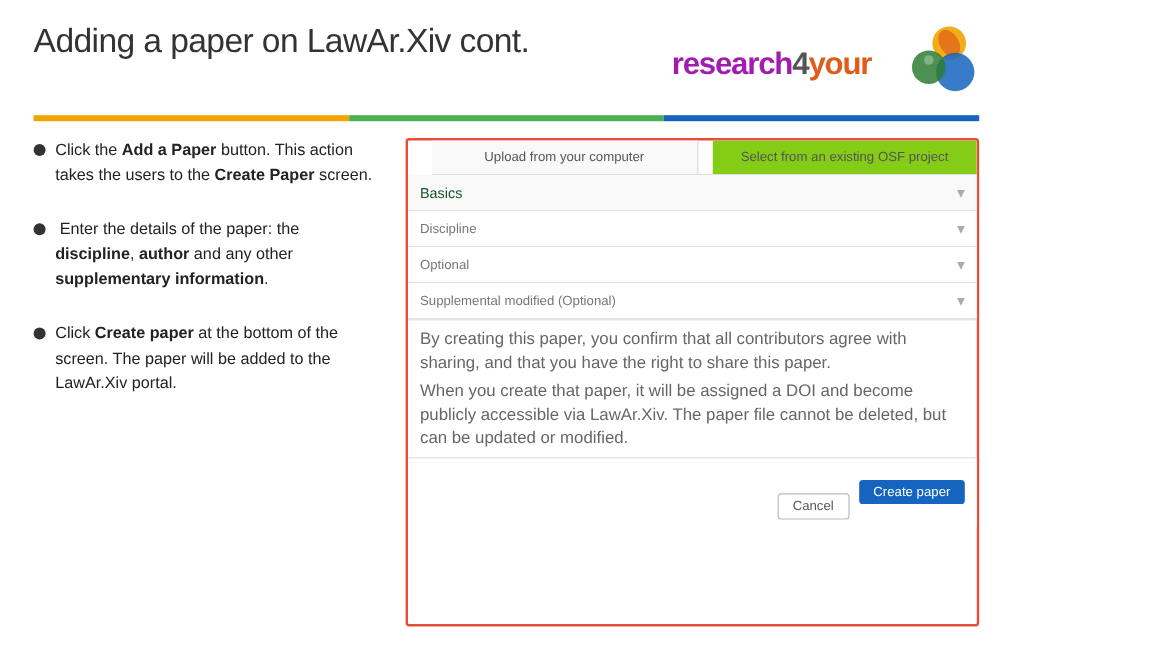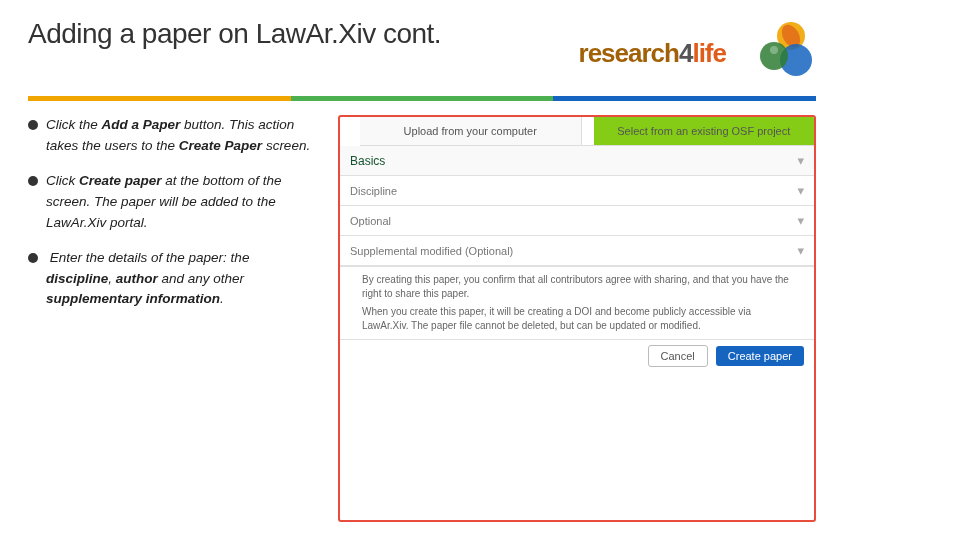--- a/index.html
+++ b/index.html
@@ -62,22 +62,21 @@
       display: flex;
       flex: 1;
       gap: 20px;
     }
 
     .left-panel {
       width: 290px;
       flex-shrink: 0;
       display: flex;
       flex-direction: column;
-      gap: 0;
-      font-style: italic;
+      gap: 10px;
     }
 
     .bullet-item {
       display: flex;
       align-items: flex-start;
       margin-bottom: 14px;
       gap: 8px;
     }
 
     .bullet-dot {
@@ -177,22 +176,22 @@
     }
 
     .form-section-icon {
       font-size: 13px;
       color: #aaa;
     }
 
     .form-basics { background: #f9f9f9; }
 
     .form-footer {
-      padding: 6px 22px;
-      font-size: 10px;
+      padding: 6px 10px;
+      font-size: 14px;
       color: #666;
       line-height: 1.4;
       border-top: 1px solid #e0e0e0;
     }
 
     .form-footer-note {
       margin-bottom: 4px;
     }
 
     .form-action-row {
@@ -206,20 +205,21 @@
     }
 
     .cancel-btn {
       padding: 4px 12px;
       font-size: 11px;
       background: #fff;
       border: 1px solid #bbb;
       border-radius: 3px;
       cursor: pointer;
       color: #555;
+      margin-top: 24px;
     }
 
     .create-paper-btn {
       padding: 4px 12px;
       font-size: 11px;
       background: #1565c0;
       color: #fff;
       border: none;
       border-radius: 3px;
       cursor: pointer;
@@ -234,21 +234,21 @@
     }
   </style>
 </head>
 <body>
 
 <div class="page">
   <div class="header">
     <h1 class="title">Adding a paper on LawAr.Xiv cont.</h1>
     <div class="logo-area">
       <div class="logo-text">
-        <span style="color:#a16207;font-weight:700;">research</span><span style="color:#555;font-weight:900;">4</span><span style="color:#e05c1a;font-weight:700;">life</span>
+        <span style="color:#a21caf;font-weight:700;">research</span><span style="color:#555;font-weight:900;">4</span><span style="color:#e05c1a;font-weight:700;">your</span>
       </div>
 
       <div class="logo-svg-container">
         <svg width="80" height="70" viewBox="0 0 80 70" xmlns="http://www.w3.org/2000/svg">
 
           <ellipse cx="55" cy="18" rx="14" ry="14" fill="#f0a500" opacity="0.9"></ellipse>
           <ellipse cx="55" cy="18" rx="8" ry="12" fill="#e05c1a" opacity="0.7" transform="rotate(-30 55 18)"></ellipse>
 
           <circle cx="60" cy="42" r="16" fill="#1565c0" opacity="0.85"></circle>
 
@@ -273,28 +273,28 @@
       <div class="bullet-item">
         <div class="bullet-dot"></div>
         <div class="bullet-text">
           Click the <b>Add a Paper</b> button. This action takes the users to the <b>Create Paper</b> screen.
         </div>
       </div>
 
       <div class="bullet-item">
         <div class="bullet-dot"></div>
         <div class="bullet-text">
-          Click <b>Create paper</b> at the bottom of the screen. The paper will be added to the LawAr.Xiv portal.
+          &nbsp;Enter the details of the paper: the <b>discipline</b>, <b>author</b> and any other <b>supplementary information</b>.
         </div>
       </div>
 
       <div class="bullet-item">
         <div class="bullet-dot"></div>
         <div class="bullet-text">
-          &nbsp;Enter the details of the paper: the <b>discipline</b>, <b>author</b> and any other <b>supplementary information</b>.
+          Click <b>Create paper</b> at the bottom of the screen. The paper will be added to the LawAr.Xiv portal.
         </div>
       </div>
     </div>
 
     <div class="right-panel">
       <div class="form-container">
 
 
         <div class="form-upload-row">
           <button class="upload-btn">Upload from your computer</button>
@@ -316,21 +316,21 @@
           <span class="form-section-icon">▾</span>
         </div>
 
         <div class="form-section">
           <span class="form-section-label">Supplemental modified (Optional)</span>
           <span class="form-section-icon">▾</span>
         </div>
 
         <div class="form-footer">
           <div class="form-footer-note">By creating this paper, you confirm that all contributors agree with sharing, and that you have the right to share this paper.</div>
-          <div>When you create this paper, it will be creating a DOI and become publicly accessible via LawAr.Xiv. The paper file cannot be deleted, but can be updated or modified.</div>
+          <div>When you create that paper, it will be assigned a DOI and become publicly accessible via LawAr.Xiv. The paper file cannot be deleted, but can be updated or modified.</div>
         </div>
 
         <div class="form-action-row">
           <button class="cancel-btn">Cancel</button>
           <button class="create-paper-btn">Create paper</button>
         </div>
 
       </div>
     </div>
   </div>

